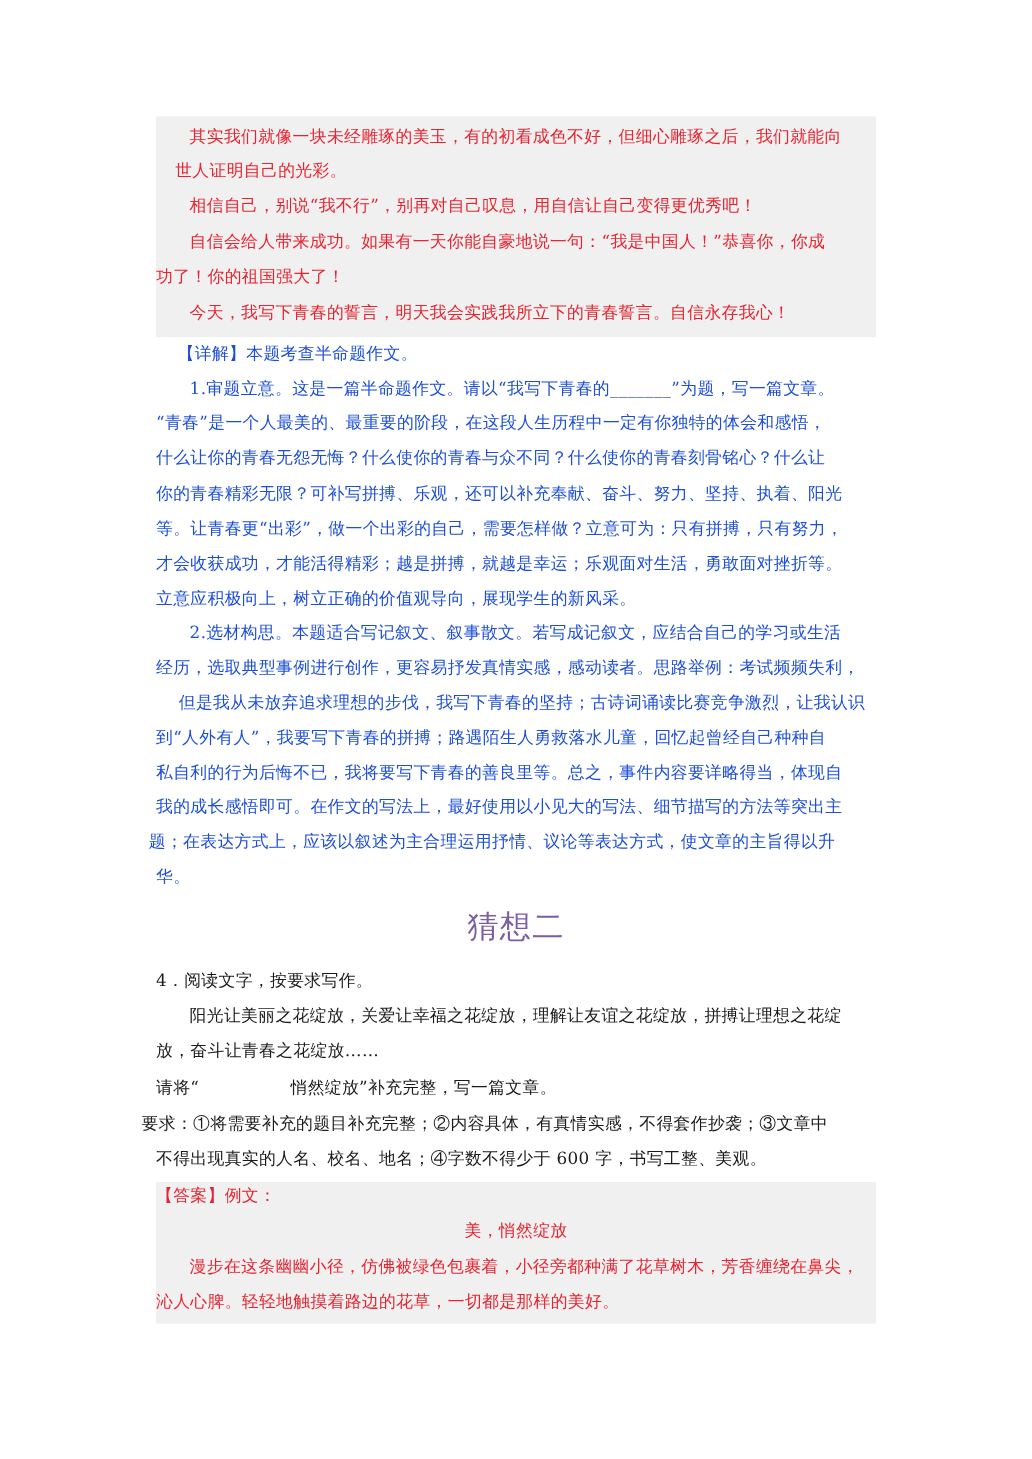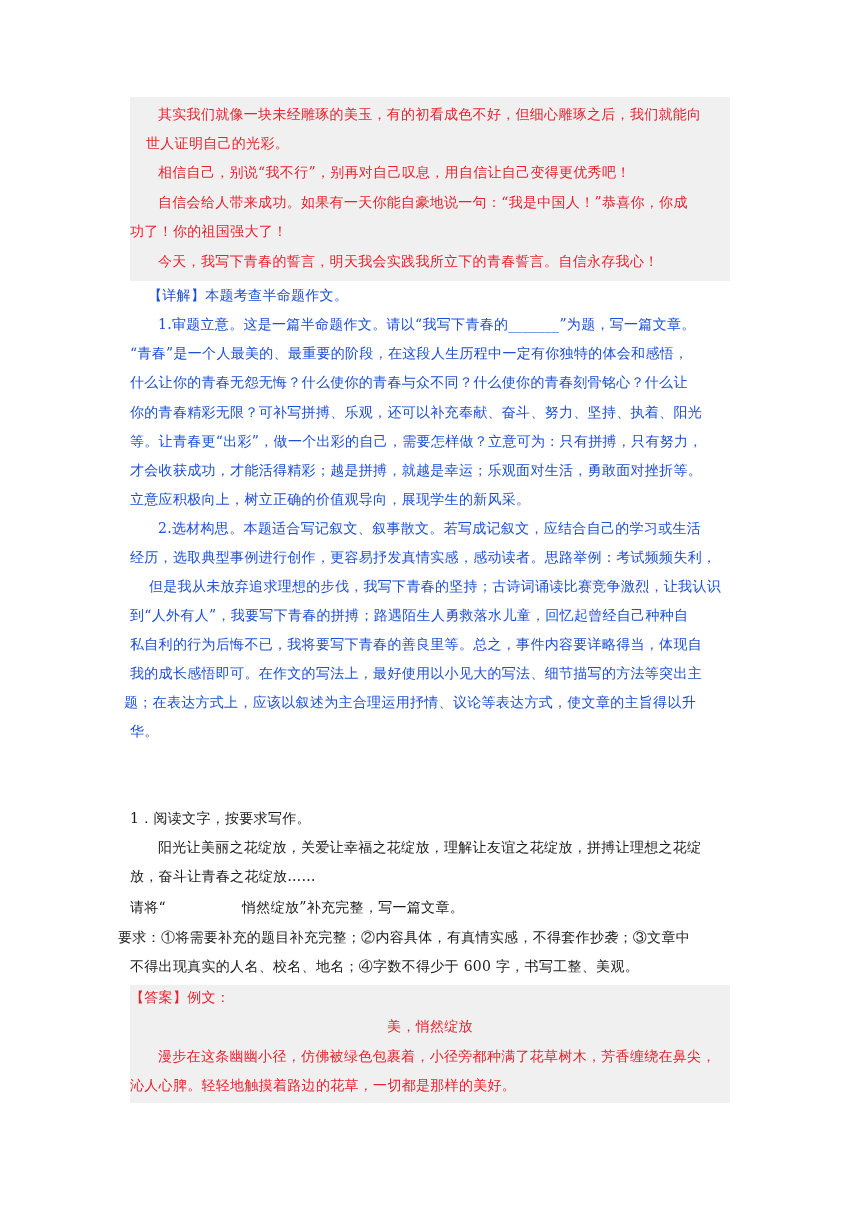--- a/index.html
+++ b/index.html
@@ -42,23 +42,24 @@
     <div class="line green" style="left:158px; top:518px;">2.选材构思。本题适合写记叙文、叙事散文。若写成记叙文，应结合自己的学习或生活</div>
     <div class="line green" style="left:130px; top:547px;">经历，选取典型事例进行创作，更容易抒发真情实感，感动读者。思路举例：考试频频失利，</div>
     <div class="line green" style="left:130px; top:576px;margin-left:19px;">但是我从未放弃追求理想的步伐，我写下青春的坚持；古诗词诵读比赛竞争激烈，让我认识</div>
     <div class="line green" style="left:130px; top:605px;">到“人外有人”，我要写下青春的拼搏；路遇陌生人勇救落水儿童，回忆起曾经自己种种自</div>
     <div class="line green" style="left:130px; top:634px;">私自利的行为后悔不已，我将要写下青春的善良里等。总之，事件内容要详略得当，体现自</div>
     <div class="line green" style="left:130px; top:663px;">我的成长感悟即可。在作文的写法上，最好使用以小见大的写法、细节描写的方法等突出主</div>
     <div class="line green" style="left:124px; top:692px;">题；在表达方式上，应该以叙述为主合理运用抒情、议论等表达方式，使文章的主旨得以升</div>
     <div class="line green" style="left:130px; top:721px;">华。</div>
   </div>
 
+  <div class="heading">猜想二</div>
 
   <div>
-    <div class="line black" style="left:130px; top:808px;">1．阅读文字，按要求写作。</div>
+    <div class="line black" style="left:130px; top:808px;">4．阅读文字，按要求写作。</div>
     <div class="line black" style="left:158px; top:837px;">阳光让美丽之花绽放，关爱让幸福之花绽放，理解让友谊之花绽放，拼搏让理想之花绽</div>
     <div class="line black" style="left:130px; top:866px;">放，奋斗让青春之花绽放……</div>
     <div class="line black" style="left:130px; top:897px; white-space:pre;">请将“                悄然绽放”补充完整，写一篇文章。</div>
     <div class="line black" style="left:118px; top:927px;">要求：①将需要补充的题目补充完整；②内容具体，有真情实感，不得套作抄袭；③文章中</div>
     <div class="line black" style="left:130px; top:956px;">不得出现真实的人名、校名、地名；④字数不得少于 600 字，书写工整、美观。</div>
   </div>
 
   <div class="shade" style="left:130px; top:985px; width:600px; height:118px;"></div>
   <div>
     <div class="line red" style="left:130px; top:987px;">【答案】例文：</div>

